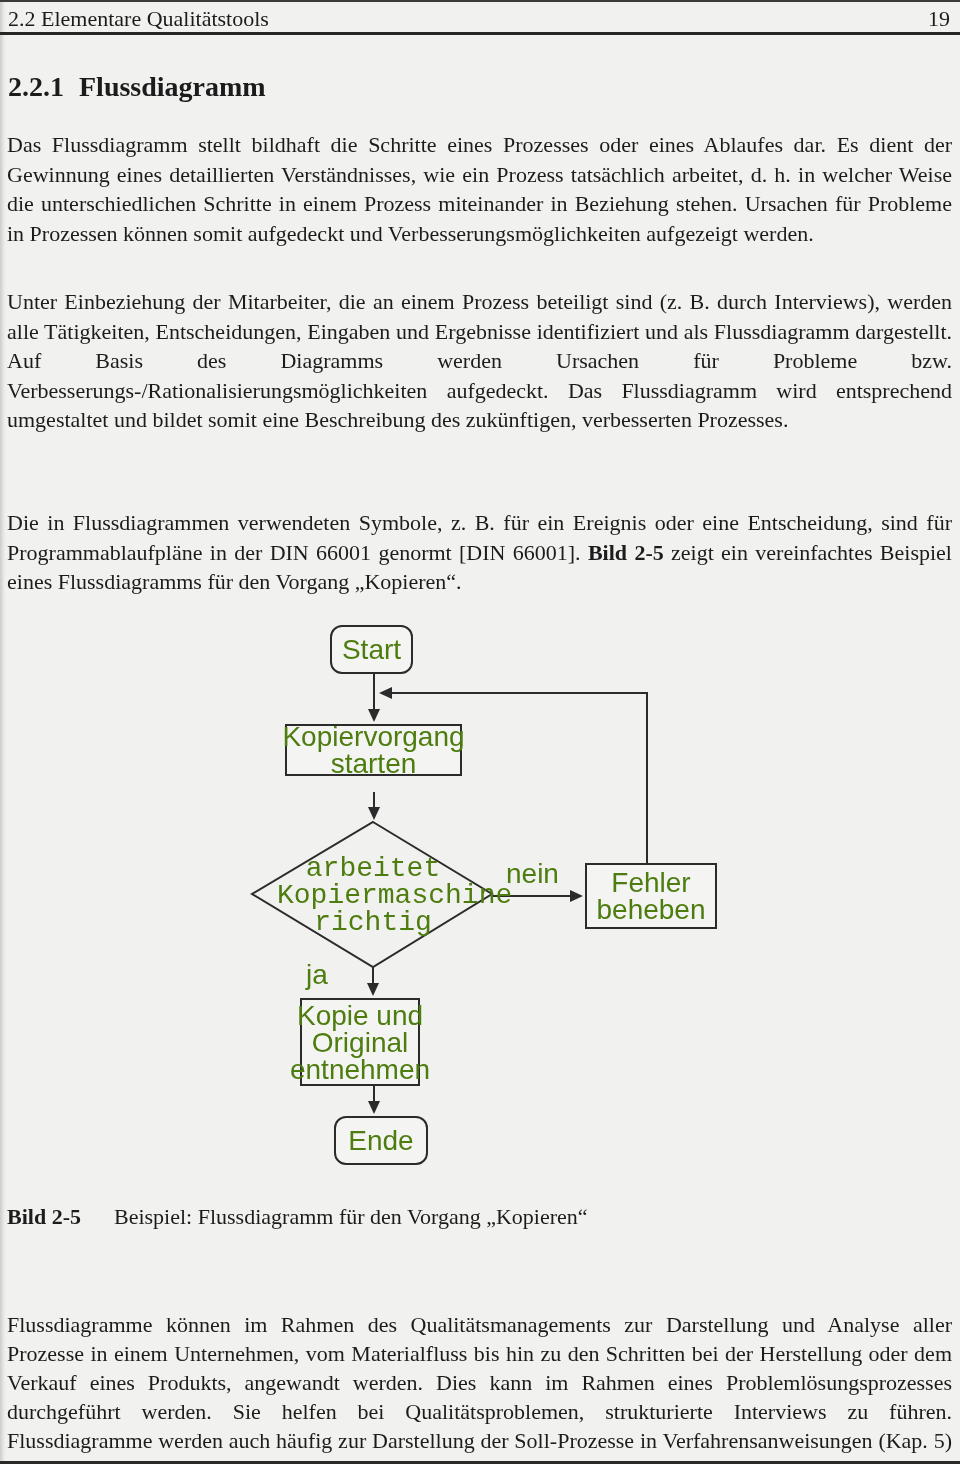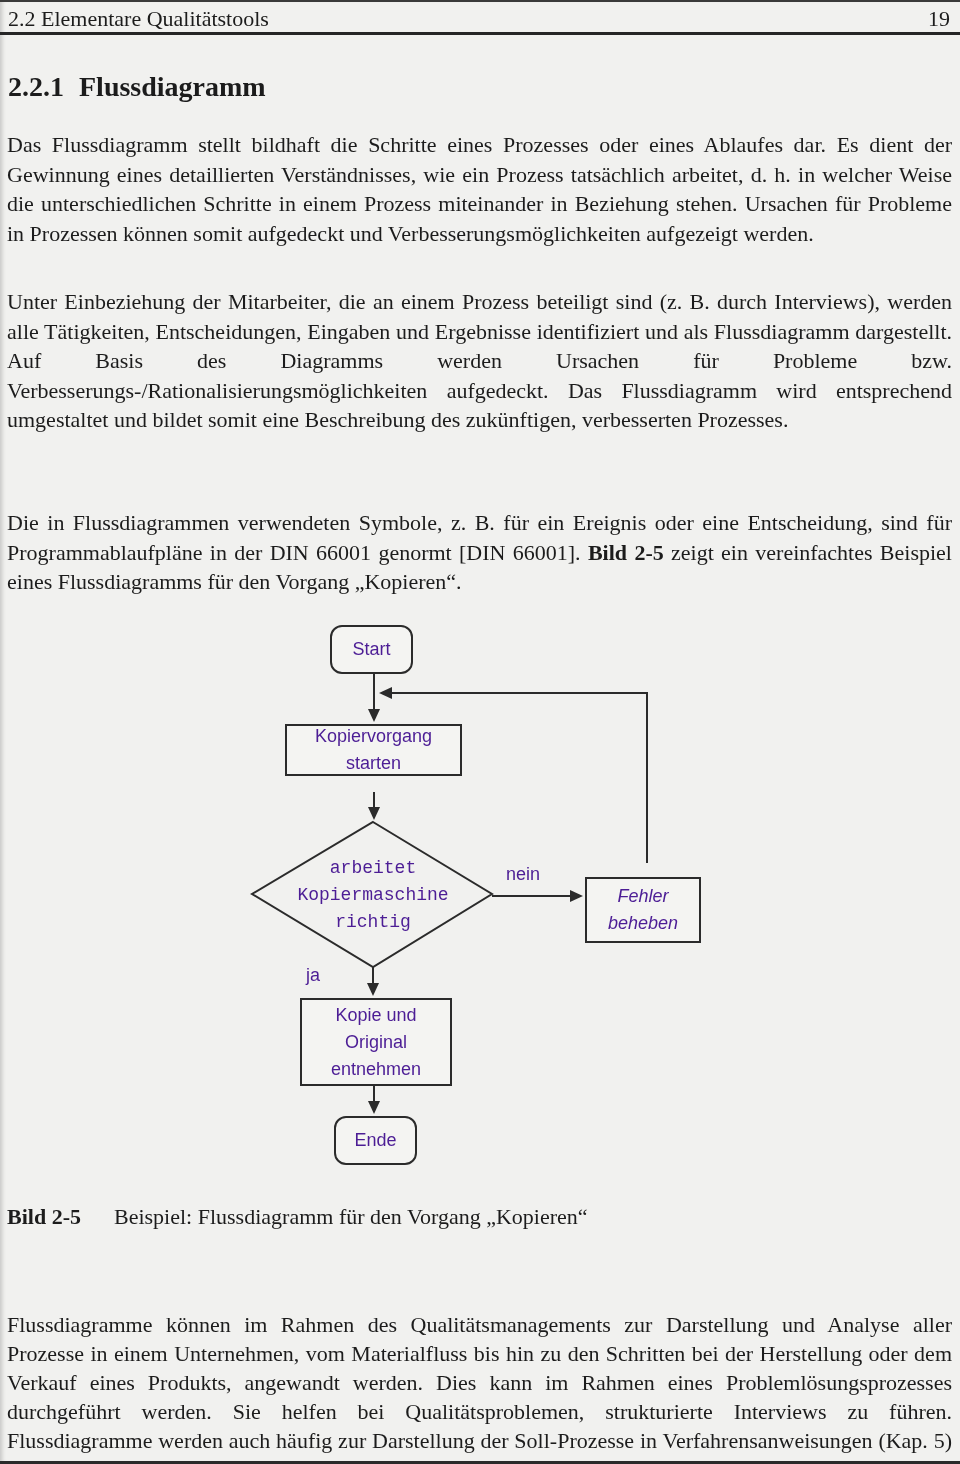--- a/index.html
+++ b/index.html
@@ -37,36 +37,36 @@
   .p1{top:106px;}
   .p2{top:263px;}
   .p3{top:484px;}
   .p4{top:1286px;line-height:29px;}
   .bold{font-weight:bold;}
 
   
   .flowchart{
     position:absolute;top:610px;left:0;width:960px;height:580px;
     font-family:"Liberation Sans", sans-serif;
-    font-size:18px;color:#4c1d95;
+    font-size:28px;color:#4d7c0f;
   }
   .flowchart svg{position:absolute;inset:0;}
   .cline{stroke:#2b2b2b;stroke-width:2;fill:none;}
   .ahead{fill:#2b2b2b;stroke:none;}
   .node{
     position:absolute;box-sizing:border-box;
     border:2px solid #2b2b2b;background:#f4f4f2;
     display:flex;align-items:center;justify-content:center;
     text-align:center;line-height:27px;
   }
   .n-start{left:330px;top:13px;width:83px;height:49px;border-radius:12px;}
   .n-proc1{left:285px;top:112px;width:177px;height:52px;}
-  .n-error{left:585px;top:265px;width:116px;height:66px;font-style:italic;}
-  .n-proc2{left:300px;top:386px;width:152px;height:88px;}
-  .n-end{left:334px;top:504px;width:83px;height:49px;border-radius:12px;}
+  .n-error{left:585px;top:251px;width:132px;height:66px;}
+  .n-proc2{left:300px;top:386px;width:120px;height:88px;}
+  .n-end{left:334px;top:504px;width:94px;height:49px;border-radius:12px;}
   .decision-label{
     position:absolute;left:277px;top:243px;width:192px;
     text-align:center;line-height:27px;font-family:Liberation Mono, monospace;
   }
   .lbl{position:absolute;line-height:22px;}
   .lbl-nein{left:506px;top:251px;}
   .lbl-ja{left:306px;top:352px;}
 
   
   .caption{

